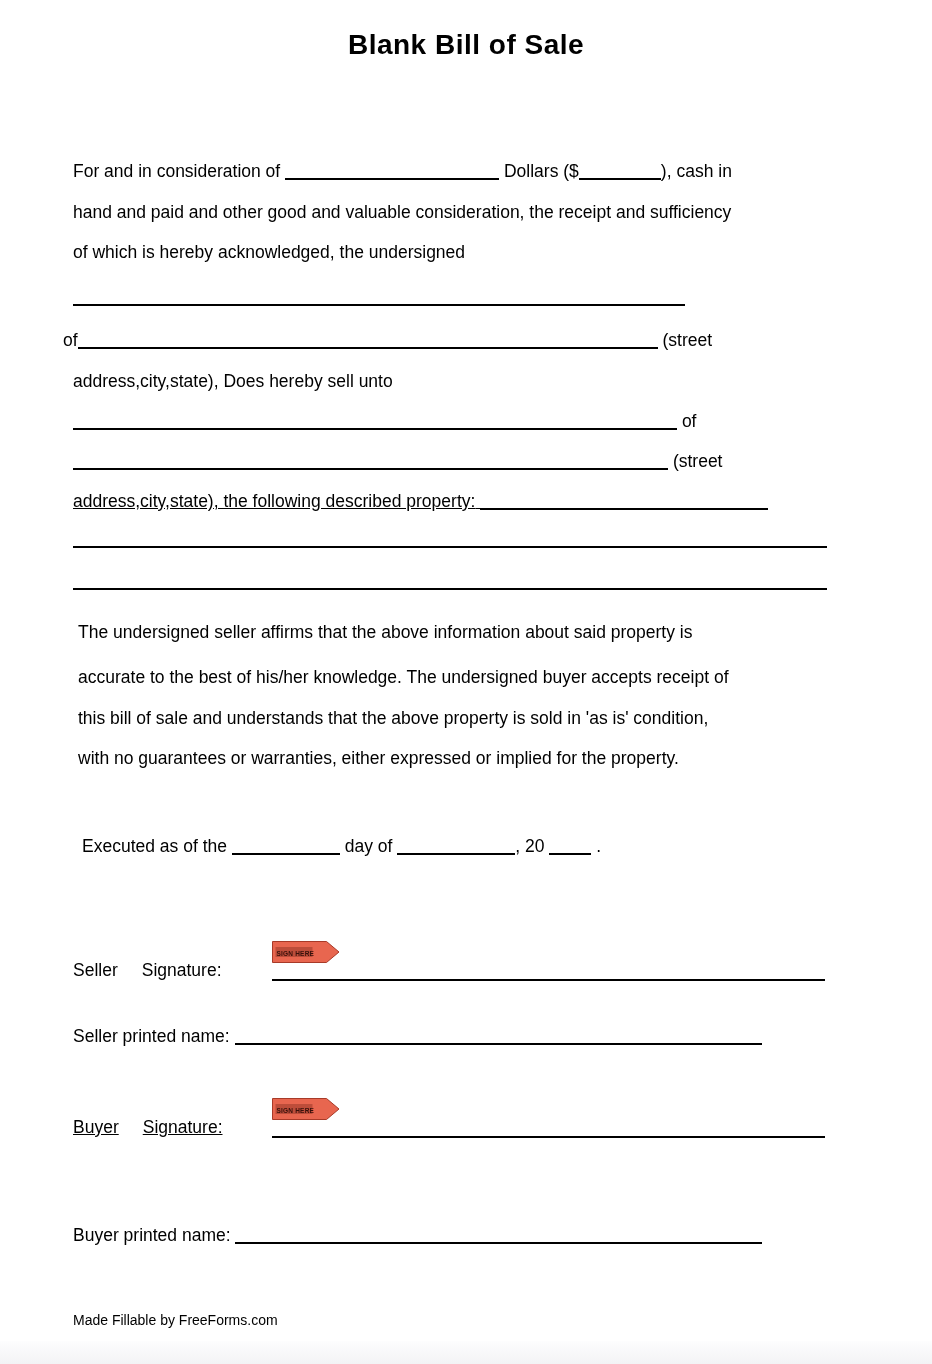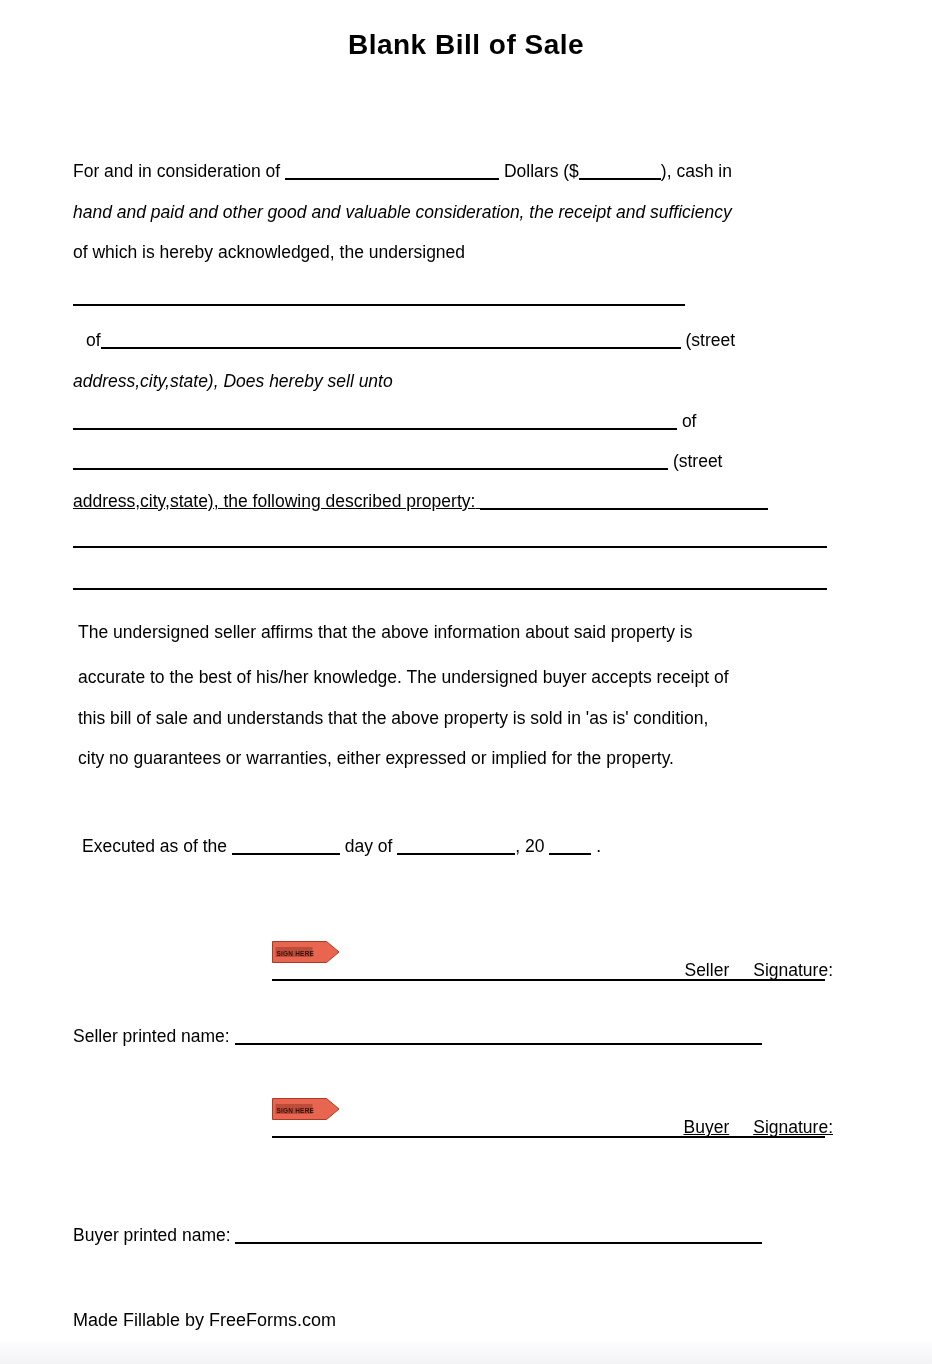--- a/index.html
+++ b/index.html
@@ -25,21 +25,20 @@
     font-size: 28px;
     font-weight: bold;
     letter-spacing: 0.5px;
     line-height: 32px;
   }
   .line {
     position: absolute;
     font-size: 17.5px;
     line-height: 20px;
     white-space: nowrap;
-    text-align: right;
   }
   .blank {
     display: inline-block;
     height: 14px;
     border-bottom: 2px solid #000000;
     transform: translateY(3px);
   }
   .blank.abs {
     position: absolute;
     transform: none;
@@ -54,21 +53,21 @@
   .sig-tag text {
     font-family: "Liberation Sans", sans-serif;
     font-size: 6.5px;
     font-weight: bold;
     letter-spacing: 0.2px;
   }
   .footer {
     position: absolute;
     top: 1311px;
     left: 73px;
-    font-size: 18px;
+    font-size: 14px;
     line-height: 19px;
     white-space: nowrap;
   }
   .bottom-band {
     position: absolute;
     left: 0;
     top: 1341px;
     width: 932px;
     height: 23px;
     background: linear-gradient(to bottom, #fdfdfe, #f3f3f5);
@@ -79,36 +78,36 @@
 
 <div id="page">
 
   <div class="title">Blank Bill of Sale</div>
 
   <div class="line" style="top:161px; left:73px;">
     <span>For and in consideration of</span>
     <span class="blank" style="width:214px;"></span>
     <span>Dollars ($</span><span class="blank" style="width:82px;"></span><span>), cash in</span>
   </div>
-  <div class="line" style="top:202px; left:73px;font-style:italic;">
+  <div class="line" style="top:202px; left:73px;">
     <span>hand and paid and other good and valuable consideration, the receipt and sufficiency</span>
   </div>
   <div class="line" style="top:242px; left:73px;">
     <span>of which is hereby acknowledged, the undersigned</span>
   </div>
 
   <div class="line" style="top:287px; left:73px;">
     <span class="blank" style="width:612px;"></span>
   </div>
 
-  <div class="line" style="top:330px; left:86px;">
+  <div class="line" style="top:330px; left:63px;">
     <span>of</span><span class="blank" style="width:580px;"></span>
     <span>(street</span>
   </div>
-  <div class="line" style="top:371px; left:73px;font-style:italic;">
+  <div class="line" style="top:371px; left:73px;">
     <span>address,city,state), Does hereby sell unto</span>
   </div>
 
   <div class="line" style="top:411px; left:73px;">
     <span class="blank" style="width:604px;"></span>
     <span>of</span>
   </div>
 
   <div class="line" style="top:451px; left:73px;">
     <span class="blank" style="width:595px;"></span>
@@ -129,21 +128,21 @@
   <div class="line" style="top:622px; left:78px;">
     <span>The undersigned seller affirms that the above information about said property is</span>
   </div>
   <div class="line" style="top:667px; left:78px;">
     <span>accurate to the best of his/her knowledge. The undersigned buyer accepts receipt of</span>
   </div>
   <div class="line" style="top:708px; left:78px;">
     <span>this bill of sale and understands that the above property is sold in 'as is' condition,</span>
   </div>
   <div class="line" style="top:748px; left:78px;">
-    <span>city no guarantees or warranties, either expressed or implied for the property.</span>
+    <span>with no guarantees or warranties, either expressed or implied for the property.</span>
   </div>
 
   <div class="line" style="top:836px; left:82px;">
     <span>Executed as of the</span>
     <span class="blank" style="width:108px;"></span>
     <span>day of</span>
     <span class="blank" style="width:118px;"></span><span>, 20</span>
     <span class="blank" style="width:42px;"></span>
     <span>.</span>
   </div>

